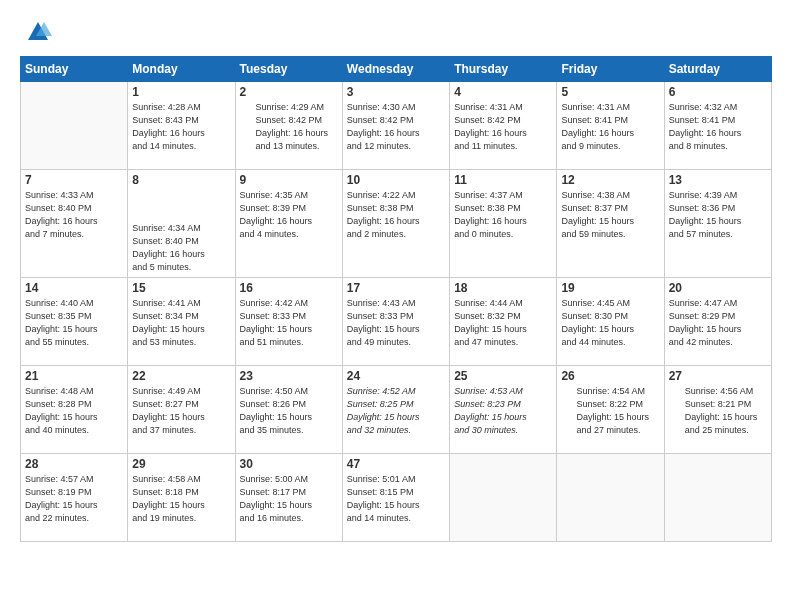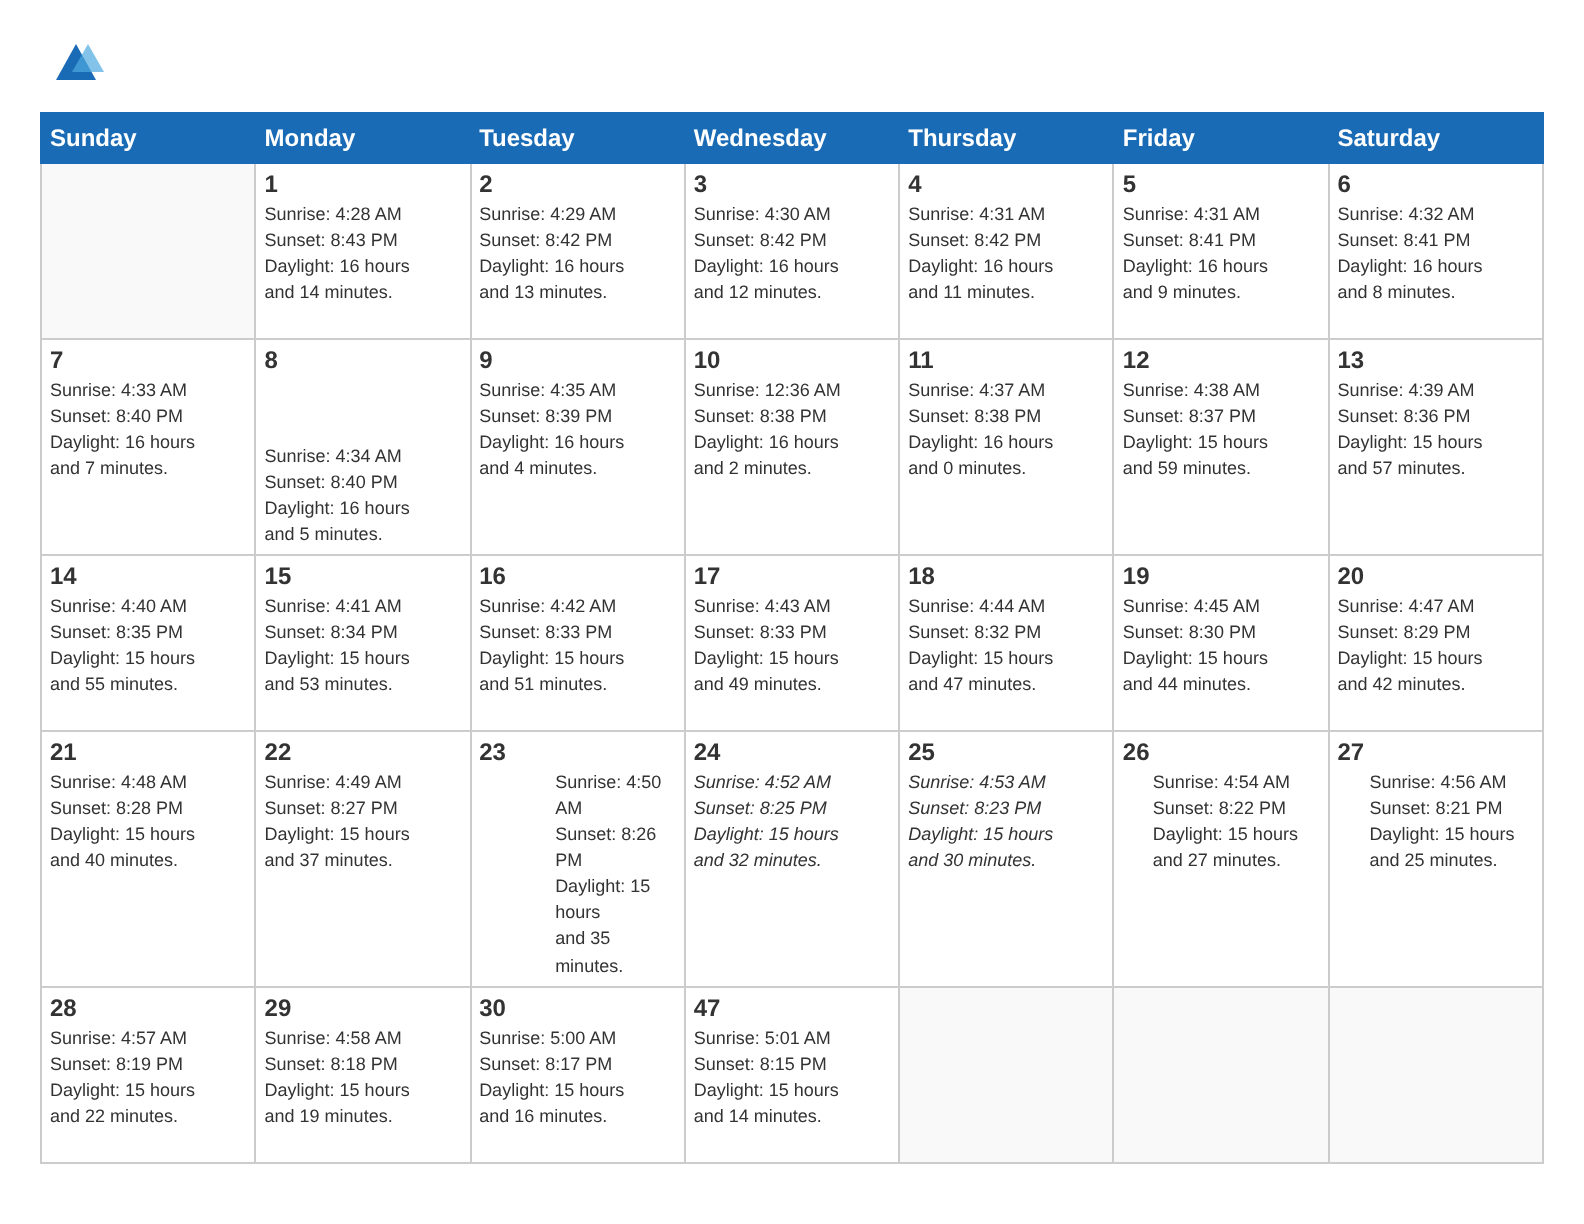--- a/index.html
+++ b/index.html
@@ -137,21 +137,21 @@
           <td class="empty"></td>
           <td>
             <span class="day-num">1</span>
             <div class="day-info" style="white-space: pre-line;">Sunrise: 4:28 AM
 Sunset: 8:43 PM
 Daylight: 16 hours
 and 14 minutes.</div>
           </td>
           <td>
             <span class="day-num">2</span>
-            <div class="day-info" style="white-space: pre-line;">Sunrise: 4:29 AM
+            <div class="day-info" style="white-space: pre-line; margin-left: 16px;">Sunrise: 4:29 AM
 Sunset: 8:42 PM
 Daylight: 16 hours
 and 13 minutes.</div>
           </td>
           <td>
             <span class="day-num">3</span>
             <div class="day-info" style="white-space: pre-line;">Sunrise: 4:30 AM
 Sunset: 8:42 PM
 Daylight: 16 hours
 and 12 minutes.</div>
@@ -195,21 +195,21 @@
           </td>
           <td>
             <span class="day-num">9</span>
             <div class="day-info" style="white-space: pre-line;">Sunrise: 4:35 AM
 Sunset: 8:39 PM
 Daylight: 16 hours
 and 4 minutes.</div>
           </td>
           <td>
             <span class="day-num">10</span>
-            <div class="day-info" style="white-space: pre-line;">Sunrise: 12:36 AM
+            <div class="day-info" style="white-space: pre-line;">Sunrise: 4:22 AM
 Sunset: 8:38 PM
 Daylight: 16 hours
 and 2 minutes.</div>
           </td>
           <td>
             <span class="day-num">11</span>
             <div class="day-info" style="white-space: pre-line;">Sunrise: 4:37 AM
 Sunset: 8:38 PM
 Daylight: 16 hours
 and 0 minutes.</div>
@@ -290,21 +290,21 @@
           </td>
           <td>
             <span class="day-num">22</span>
             <div class="day-info" style="white-space: pre-line;">Sunrise: 4:49 AM
 Sunset: 8:27 PM
 Daylight: 15 hours
 and 37 minutes.</div>
           </td>
           <td>
             <span class="day-num">23</span>
-            <div class="day-info" style="white-space: pre-line; margin-left: 38px;">Sunrise: 4:50 AM
+            <div class="day-info" style="white-space: pre-line;">Sunrise: 4:50 AM
 Sunset: 8:26 PM
 Daylight: 15 hours
 and 35 minutes.</div>
           </td>
           <td>
             <span class="day-num">24</span>
             <div class="day-info" style="white-space: pre-line; font-style: italic;">Sunrise: 4:52 AM
 Sunset: 8:25 PM
 Daylight: 15 hours
 and 32 minutes.</div>

